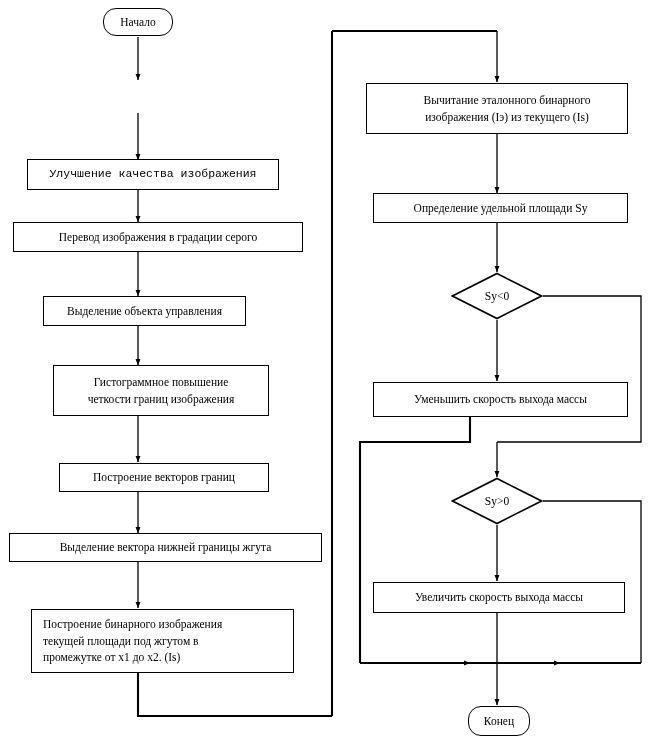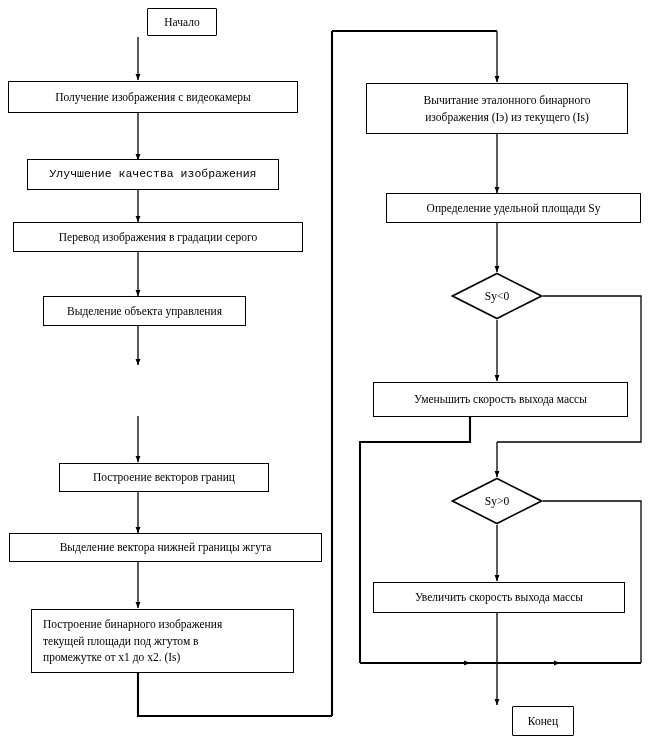--- a/index.html
+++ b/index.html
@@ -3,21 +3,21 @@
 <meta charset="utf-8">
 <style>
   html,body{margin:0;padding:0;background:#ffffff;}
   body{font-family:"Liberation Serif", serif;}
   #canvas{position:relative;width:649px;height:745px;background:#ffffff;overflow:hidden;}
   svg#wires{position:absolute;left:0;top:0;width:649px;height:745px;}
   .node{position:absolute;box-sizing:border-box;background:#ffffff;border:1.6px solid #000000;
         display:flex;align-items:center;justify-content:center;text-align:center;
         font-family:"Liberation Serif", serif;font-size:11.5px;color:#000000;line-height:1.45;
         padding:2px 4px;}
-  .node.term{border-radius:1px;border-width:1.8px;margin-left:44px;}
+  .node.term{border-radius:13px;border-width:1.8px;}
   .node .lines{display:block;width:100%;white-space:pre-line;}
   .diamond-wrap{position:absolute;}
   .diamond-label{position:absolute;left:0;top:0;width:100%;height:100%;
         display:flex;align-items:center;justify-content:center;
         font-family:"Liberation Serif", serif;font-size:11.5px;color:#000;}
 </style>
 </head>
 <body>
 
 <div id="canvas">
@@ -65,57 +65,58 @@
       <path d="M560,663 L545,663" marker-end="url(#ahr)" transform="rotate(180 552.5 663)"></path>
 
       <path d="M497,613 L497,705" marker-end="url(#ah)"></path>
     </g>
   </svg>
 
   <div class="node term" style="left:103px;top:8px;width:70px;height:28px;">
     <span class="lines">Начало</span>
   </div>
 
-  <div class="node" style="left:8px;top:81px;width:290px;height:32px;">
-    <span class="lines">Получение изображения с видеокамеры</span>
-  </div>
 
   <div class="node" style="left:27px;top:159px;width:252px;height:31px;font-family:Liberation Mono, monospace;">
     <span class="lines">Улучшение качества изображения</span>
   </div>
 
   <div class="node" style="left:13px;top:222px;width:290px;height:30px;">
     <span class="lines">Перевод изображения в градации серого</span>
   </div>
 
   <div class="node" style="left:43px;top:296px;width:203px;height:30px;">
     <span class="lines">Выделение объекта управления</span>
   </div>
 
+  <div class="node" style="left:53px;top:365px;width:216px;height:51px;">
+    <span class="lines">Гистограммное повышение
+четкости границ изображения</span>
+  </div>
 
   <div class="node" style="left:59px;top:463px;width:210px;height:29px;">
     <span class="lines">Построение векторов границ</span>
   </div>
 
   <div class="node" style="left:9px;top:533px;width:313px;height:29px;">
     <span class="lines">Выделение вектора нижней границы жгута</span>
   </div>
 
   <div class="node" style="left:31px;top:609px;width:263px;height:64px;justify-content:flex-start;">
     <span class="lines" style="text-align:left;padding-left:7px;">Построение бинарного изображения
 текущей площади под жгутом в
 промежутке от x1  до x2. (Is)</span>
   </div>
 
   <div class="node" style="left:366px;top:83px;width:262px;height:51px;padding-left:24px;">
     <span class="lines">Вычитание эталонного бинарного
 изображения (Iэ) из текущего  (Is)</span>
   </div>
 
-  <div class="node" style="left:386px;top:193px;width:255px;height:30px;align-items:center;">
+  <div class="node" style="left:373px;top:193px;width:255px;height:30px;align-items:center;">
     <span class="lines">Определение удельной площади Sy</span>
   </div>
 
   <div class="diamond-wrap" style="left:451px;top:272px;width:92px;height:48px;">
     <svg width="92" height="48" viewBox="0 0 92 48">
       <polygon points="46,1.5 90.5,24 46,46.5 1.5,24" fill="#fff" stroke="#000" stroke-width="1.6"></polygon>
     </svg>
     <div class="diamond-label">Sy&lt;0</div>
   </div>
 

